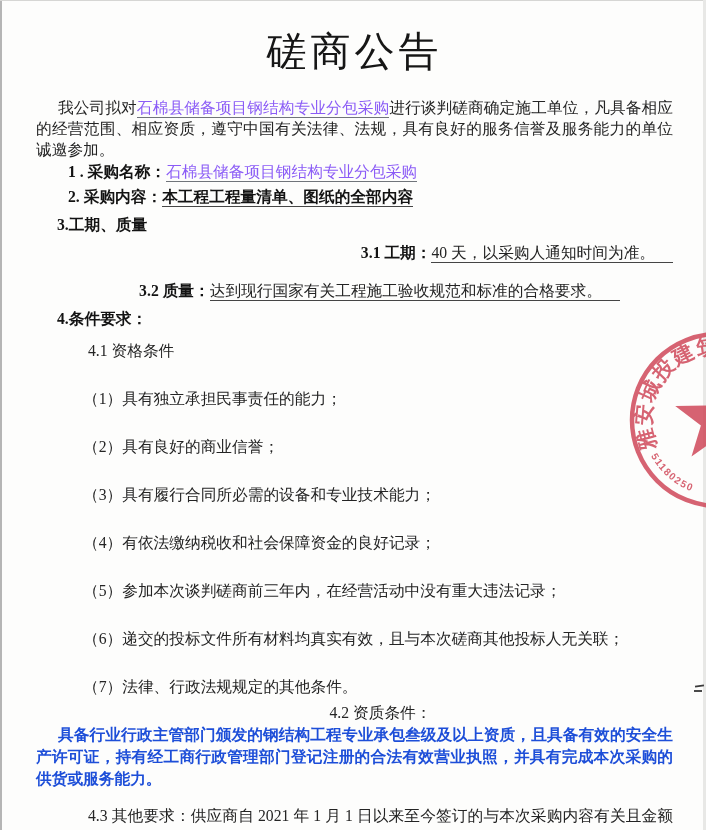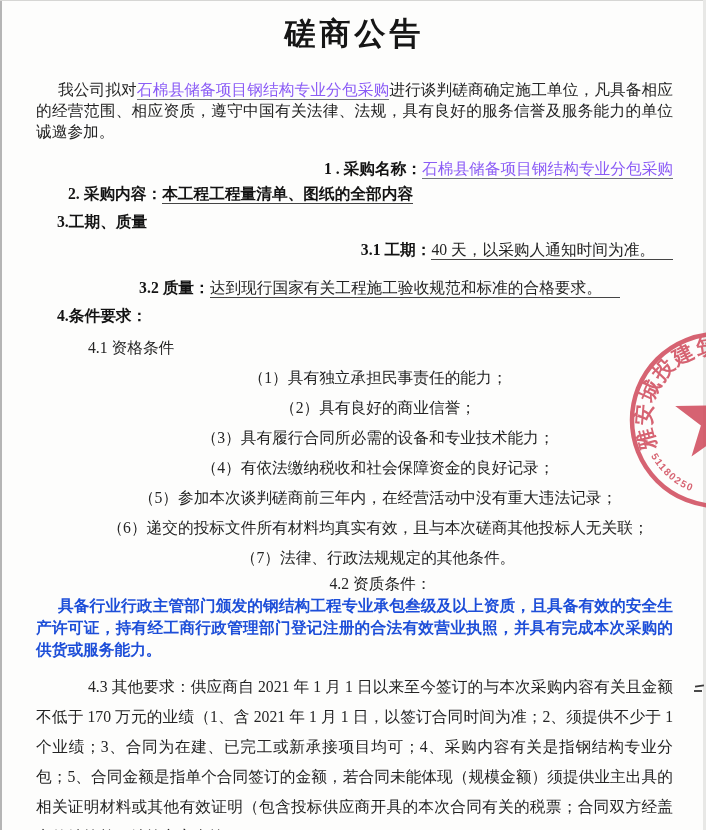--- a/index.html
+++ b/index.html
@@ -12,42 +12,42 @@
     font-size:15.7px;
     color:#242424;
     box-sizing:border-box;
     padding:0 33px 0 36px;
   }
   .edge-left  { position:absolute; left:0; top:0; width:2px; height:830px; background:#8f8f8f; opacity:.65; }
   .edge-top   { position:absolute; left:0; top:0; width:706px; height:1px; background:#d6d6d4; }
   .edge-right { position:absolute; right:0; top:0; width:3px; height:830px; background:#e8e8e6; }
 
   .title {
-    margin:13px 0 0 0;
+    margin:31px 0 0 0;
     text-align:center;
-    font-size:31px; line-height:42px;
-    font-weight:700; letter-spacing:4px;
+    font-size:40px; line-height:42px;
+    font-weight:400; letter-spacing:4px;
     color:#161616;
   }
   .intro { margin:24px 0 0 0; line-height:21px; text-indent:22px; text-align:justify; }
 
   .line { line-height:23px; }
   .b    { font-weight:700; color:#131313; }
   .u    { border-bottom:1.5px solid #454545; padding-bottom:1px; }
   .u-ext{ padding-right:18px; }
   .gray { color:#8b5cf6; border-bottom-color:#70747a; }
 
-  .item1 { margin-top:15px;  padding-left:32px;text-align:right; }
+  .item1 { margin-top:0;  padding-left:32px; }
   .item2 { margin-top:2px;  padding-left:32px; }
   .sec3  { margin-top:5px;  padding-left:21px; font-weight:700; color:#131313; }
   .i31   { margin-top:5px;  padding-left:50px;text-align:right; }
   .i32   { margin-top:15px;  padding-left:50px;text-align:center; }
   .sec4  { margin-top:5px;  padding-left:21px; font-weight:700; color:#131313; }
   .i41   { margin-top:9px;  padding-left:52px; }
-  .cond  { margin-top:7px;  padding-left:47px;text-align:center; }
+  .cond  { margin-top:25px;  padding-left:47px; }
   .i42   { margin-top:3px;  padding-left:52px;text-align:center; }
   .p42   { margin:0; line-height:22px; text-indent:22px; text-align:justify; font-weight:700; color:#1d4ed8; }
   .p43   { margin:11px 0 0 0; line-height:30px; text-indent:52px; text-align:justify; }
 
   .seal { position:absolute; left:595px; top:300px; width:111px; height:255px; pointer-events:none; }
   .artifact { position:absolute; left:694px; top:684px; width:10px; height:9px; }
   .artifact .bar1 { position:absolute; left:1px; top:1px; width:9px; height:2px; background:#3c3c3c; transform:rotate(-8deg); }
   .artifact .bar2 { position:absolute; left:0;  top:6px; width:8px; height:2px; background:#4a4a4a; }
 </style>
 </head>

